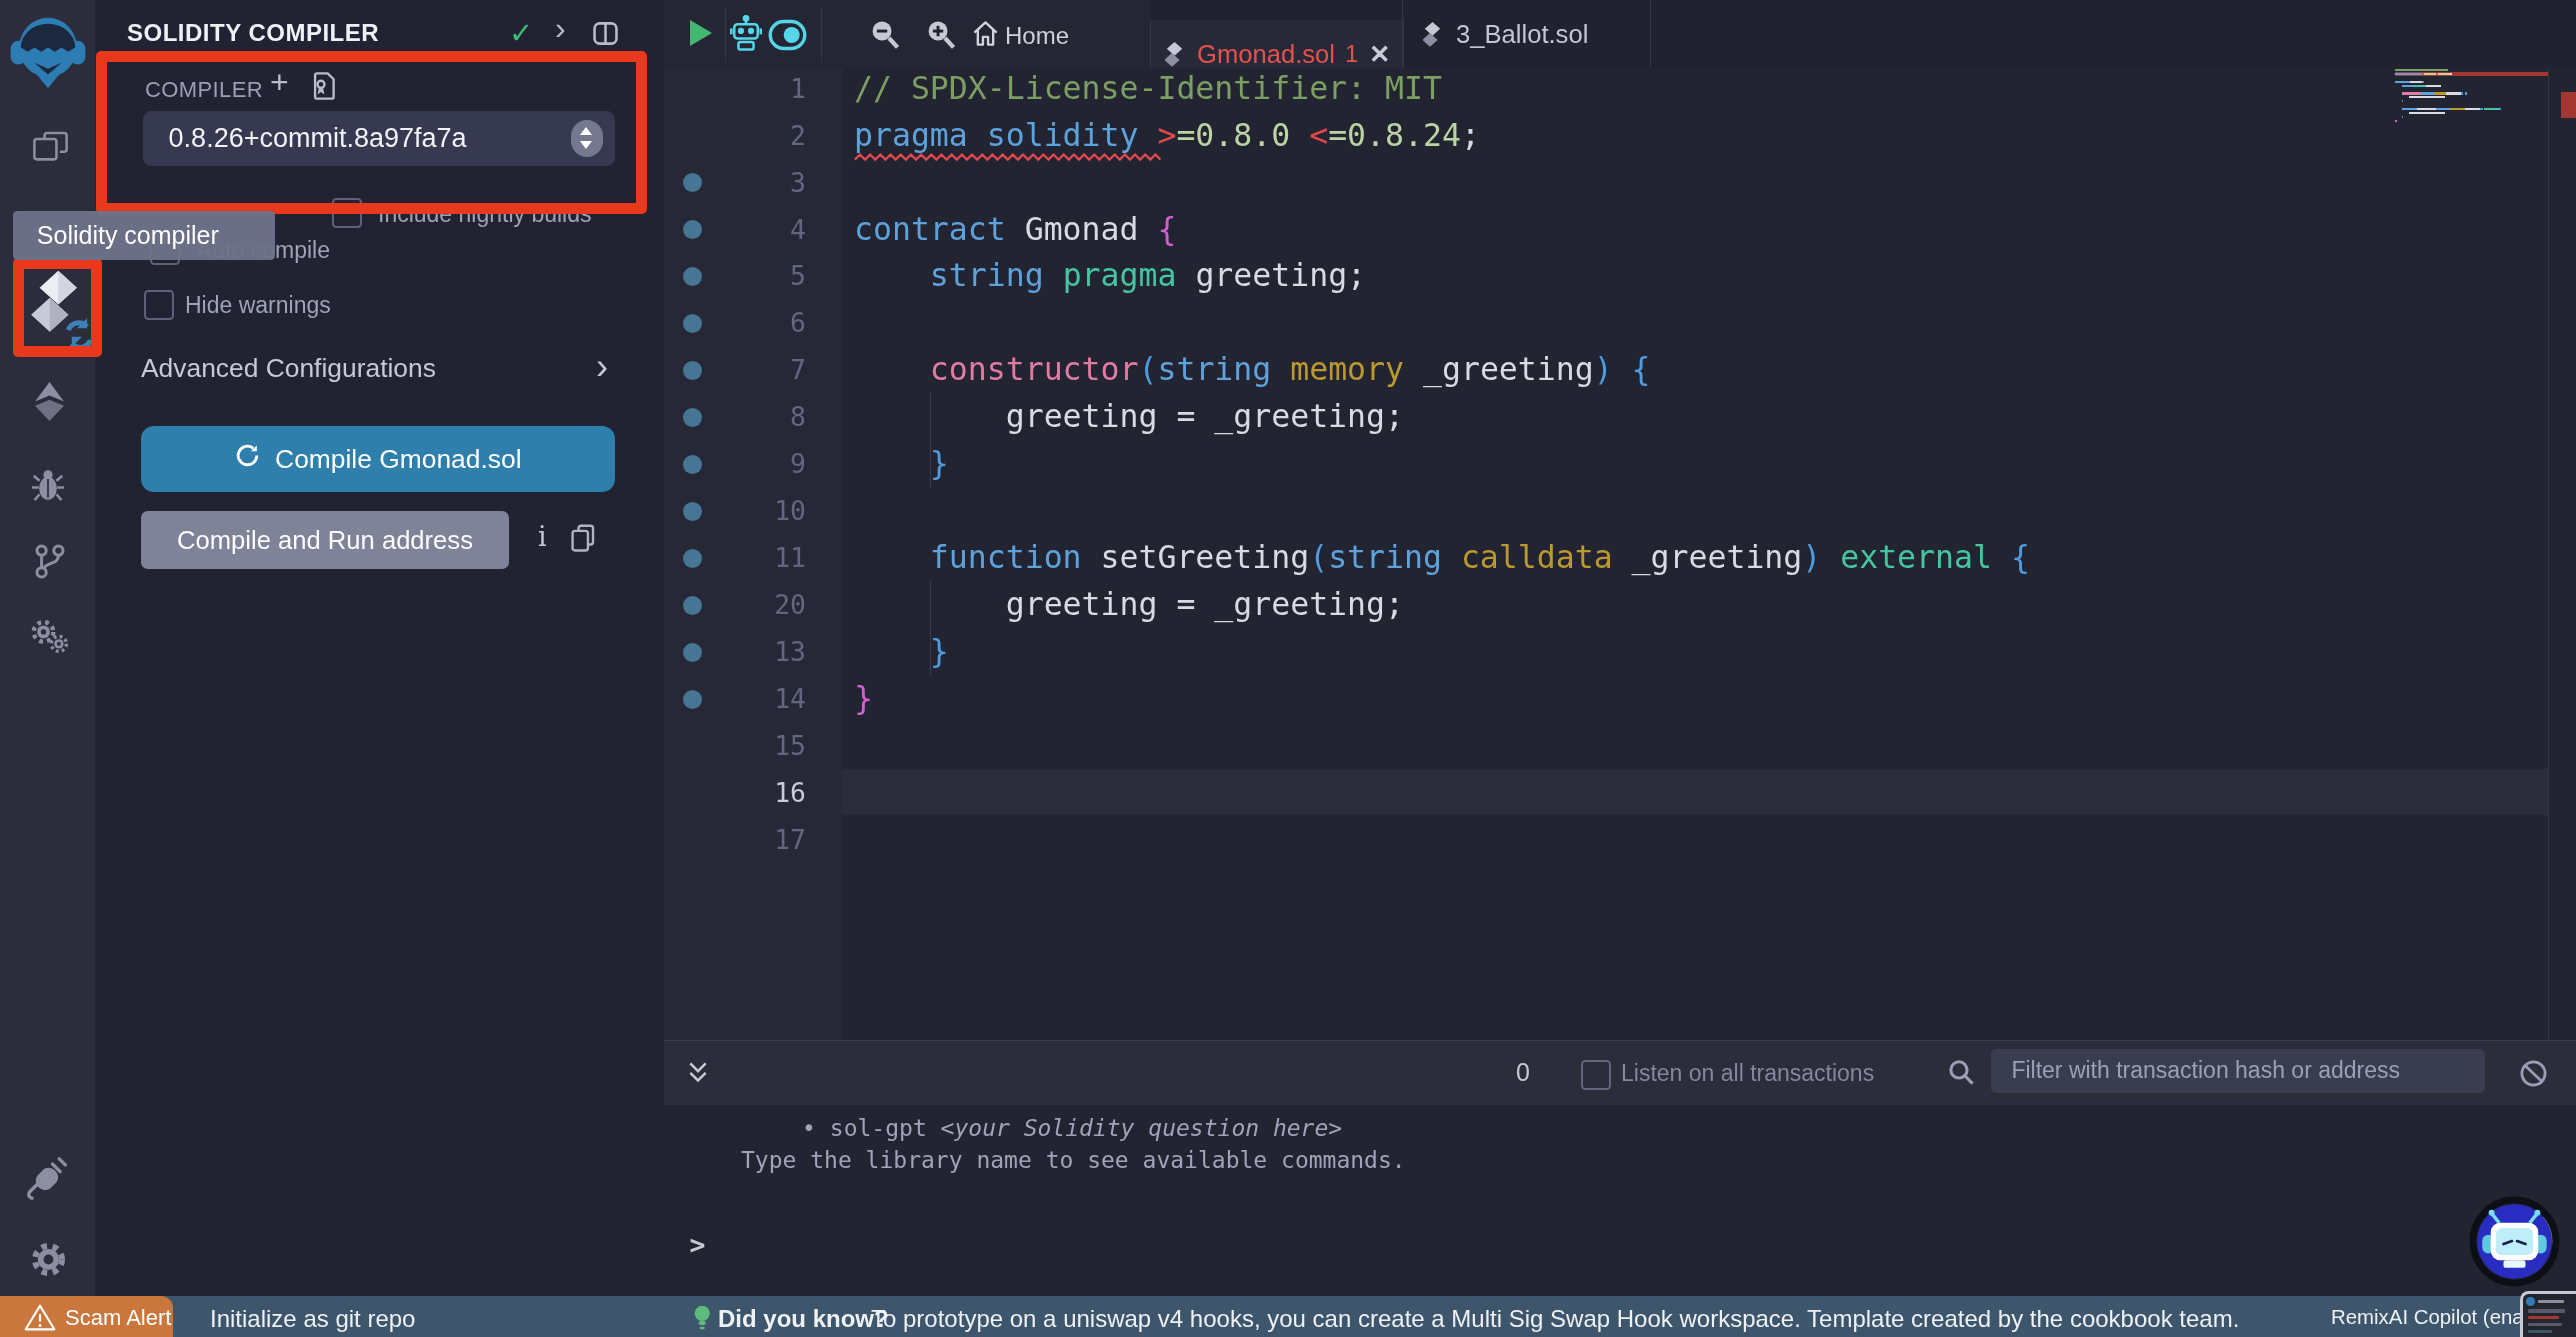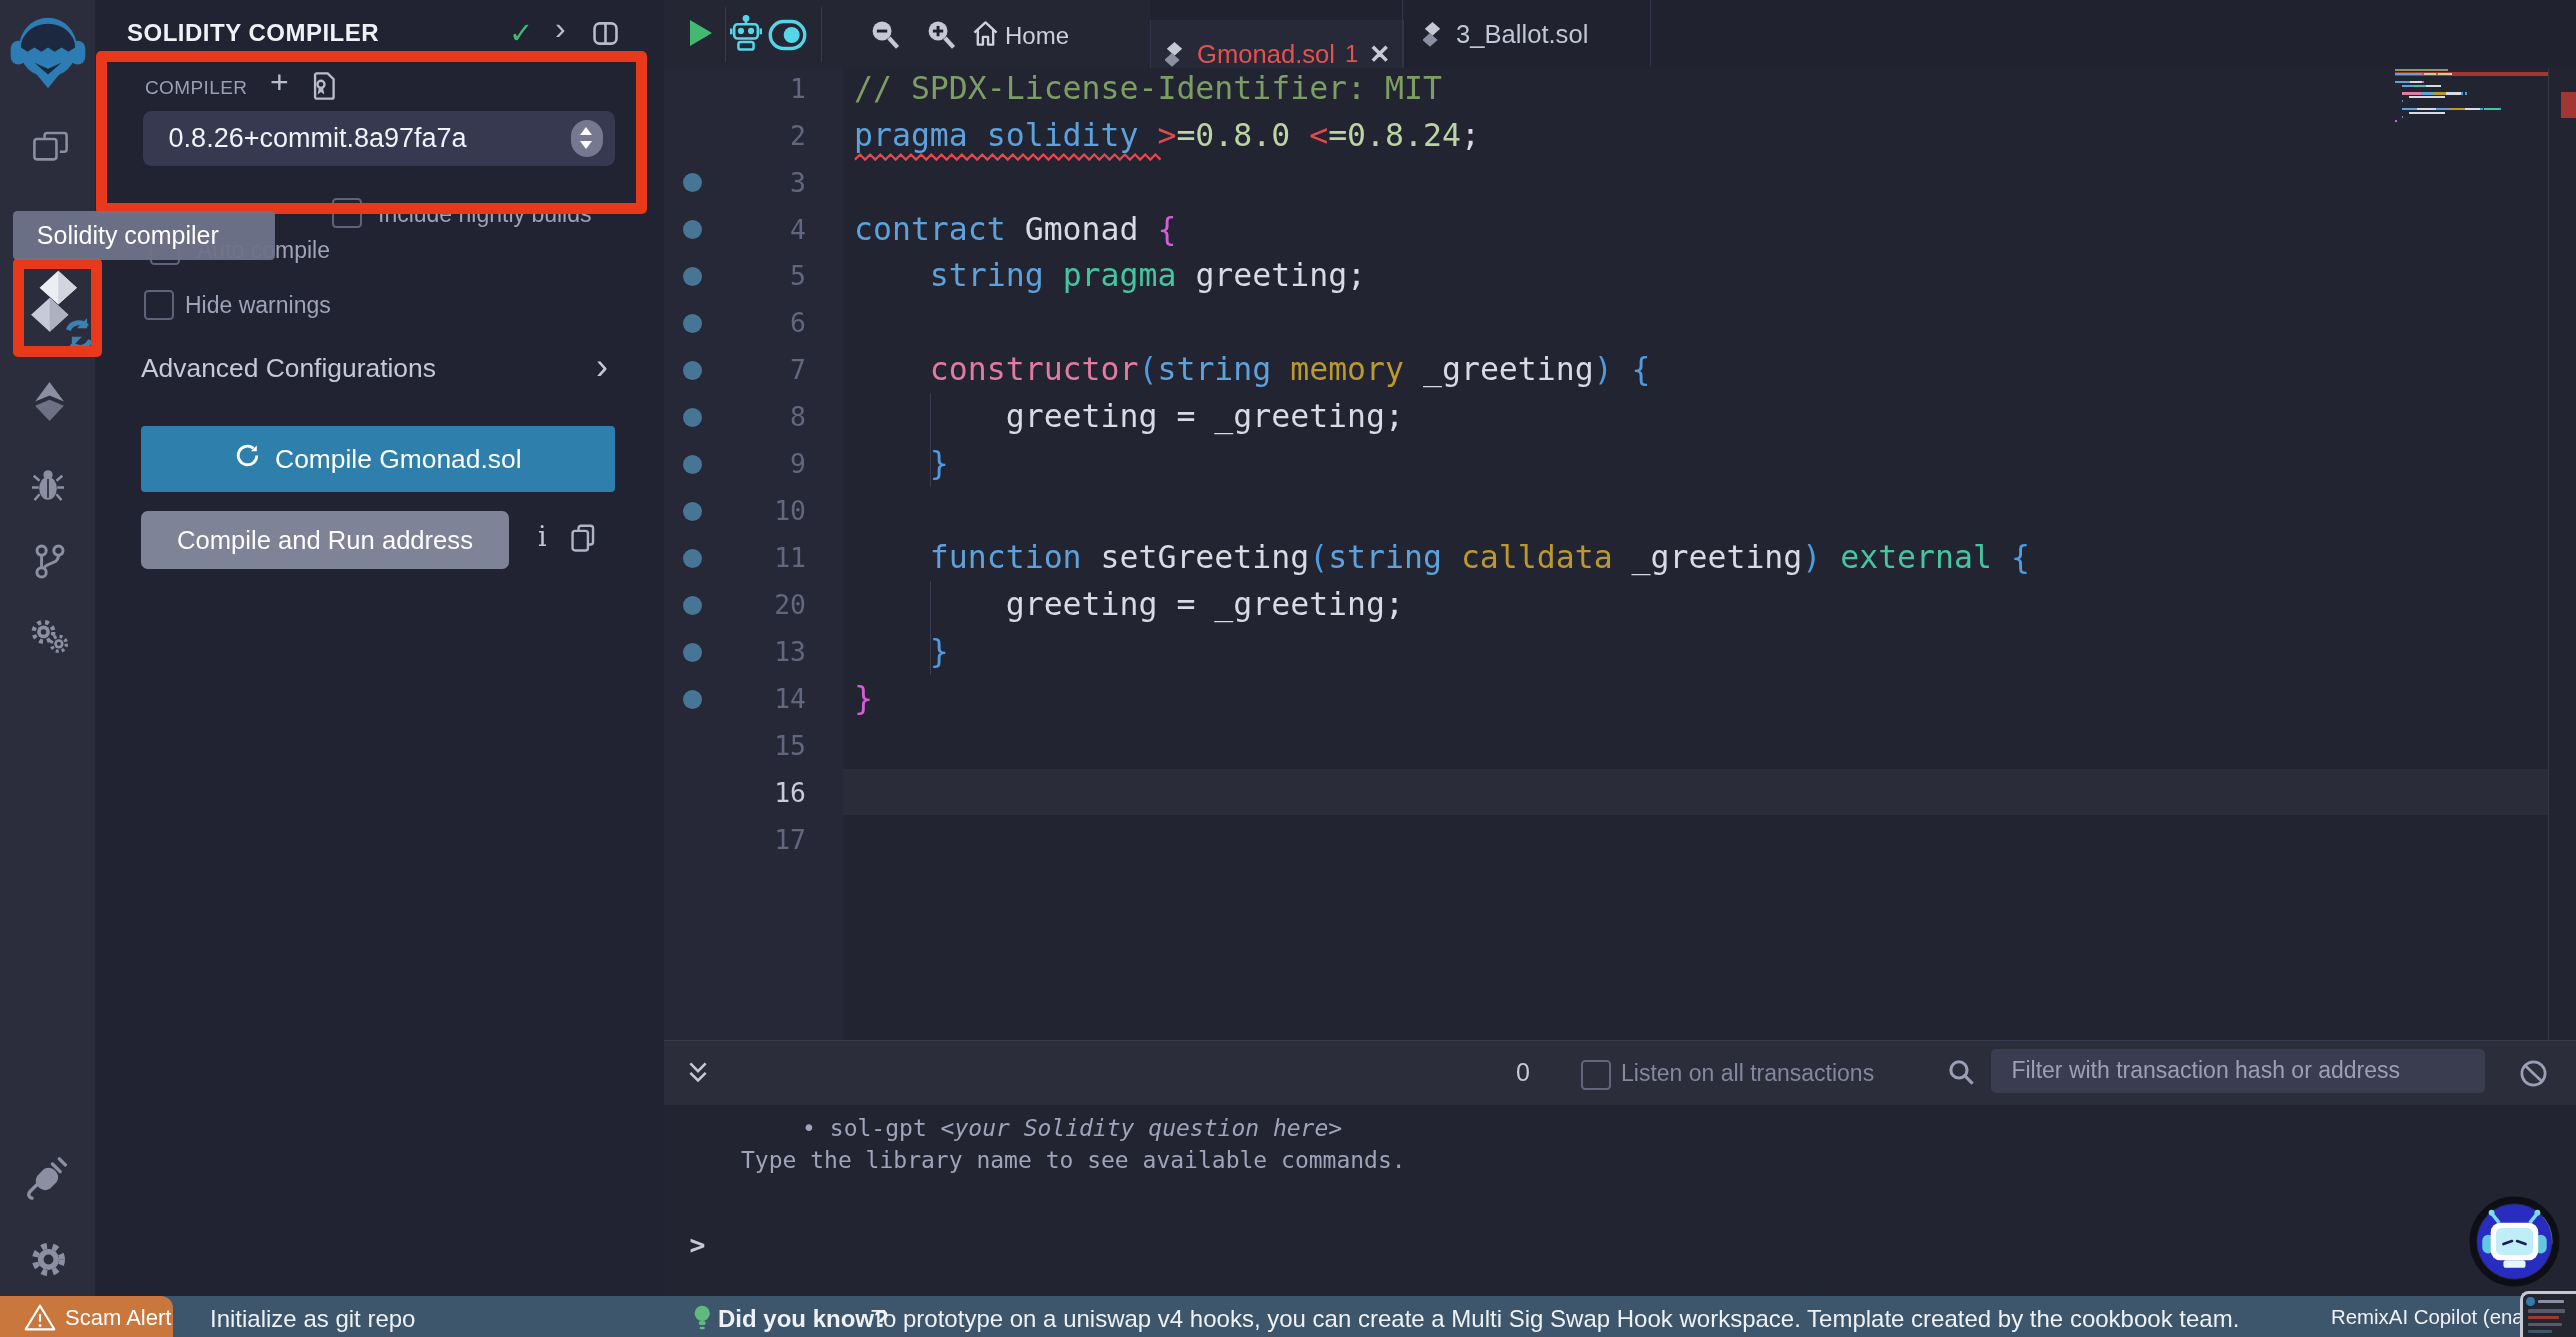--- a/index.html
+++ b/index.html
@@ -6,32 +6,32 @@
   #app{position:relative;width:2576px;height:1337px;overflow:hidden;background:#222431;
        font-family:"Liberation Sans",sans-serif;-webkit-font-smoothing:antialiased;}
   .abs{position:absolute;}
   
   #sidebar{left:0;top:0;width:95px;height:1337px;background:#2b2d3c;border-right:0.9px solid #3a3c4e;}
   .sideicon{position:absolute;cursor:pointer;}
   
   #panel{left:95px;top:0;width:569px;height:1337px;background:#212332;}
   .panel-title{position:absolute;left:32px;top:19px;font-size:24px;font-weight:600;letter-spacing:0.5px;color:#f0f1f6;}
   .hicon{position:absolute;top:19px;font-size:27px;color:#b9bcca;line-height:29px;}
-  .seclabel{position:absolute;font-size:19px;letter-spacing:0.4px;color:#9b9eb4;}
+  .seclabel{position:absolute;font-size:22px;letter-spacing:0.4px;color:#9b9eb4;}
   .dropdown{position:absolute;left:48px;top:111px;width:472px;height:55px;background:#363950;border-radius:8.5px;cursor:pointer;}
   .dropdown .val{position:absolute;left:25.6px;top:12px;font-size:27px;color:#f2f3f8;}
   .stepper{position:absolute;right:12px;top:8.5px;width:32px;height:37px;border-radius:16px;background:#757990;}
   .stepper i{position:absolute;left:9.4px;width:0;height:0;border-left:6.8px solid transparent;border-right:6.8px solid transparent;}
   .stepper i.up{top:7.7px;border-bottom:8.5px solid #fff;}
   .stepper i.dn{bottom:7.7px;border-top:8.5px solid #fff;}
   .cbx{position:absolute;width:25.6px;height:25.6px;border:2.1px solid #5f6278;border-radius:4.3px;background:transparent;cursor:pointer;}
   .cblabel{position:absolute;font-size:23px;color:#9fa3b8;white-space:nowrap;}
   .advanced{position:absolute;left:46px;top:353px;font-size:26.4px;color:#c6c9d6;cursor:pointer;}
   .chev{position:absolute;color:#c3c6d4;font-size:36px;line-height:31px;cursor:pointer;}
-  .btn-compile{position:absolute;left:46px;top:426px;width:474px;height:66px;background:#2e7fab;border:none;border-radius:4px;
+  .btn-compile{position:absolute;left:46px;top:426px;width:474px;height:66px;background:#2e7fab;border:none;border-radius:13px;
       display:flex;align-items:center;justify-content:center;gap:13.6px;color:#fff;font-size:26.4px;font-family:"Liberation Sans",sans-serif;cursor:pointer;}
   .btn-run{position:absolute;left:46px;top:511px;width:368px;height:58px;background:#7f8398;border:none;border-radius:6.8px;
       color:#fdfdff;font-size:25.6px;font-family:"Liberation Sans",sans-serif;cursor:pointer;}
   .info-i{position:absolute;left:443px;top:521px;font-family:"DejaVu Serif",serif;font-size:27px;color:#c3c6d6;cursor:pointer;}
   
   .redbox{position:absolute;border:11px solid #e8391d;border-radius:5.1px;z-index:40;pointer-events:none;}
   #tooltip{left:12.8px;top:211px;width:262px;height:49px;background:rgba(110,114,136,.96);border-radius:4.3px;z-index:50;}
   #tooltip span{position:absolute;left:24px;top:10.2px;font-size:25px;color:#fff;white-space:nowrap;}
   
   #topbar{left:664px;top:0;width:1912px;height:68px;background:#20222f;}

